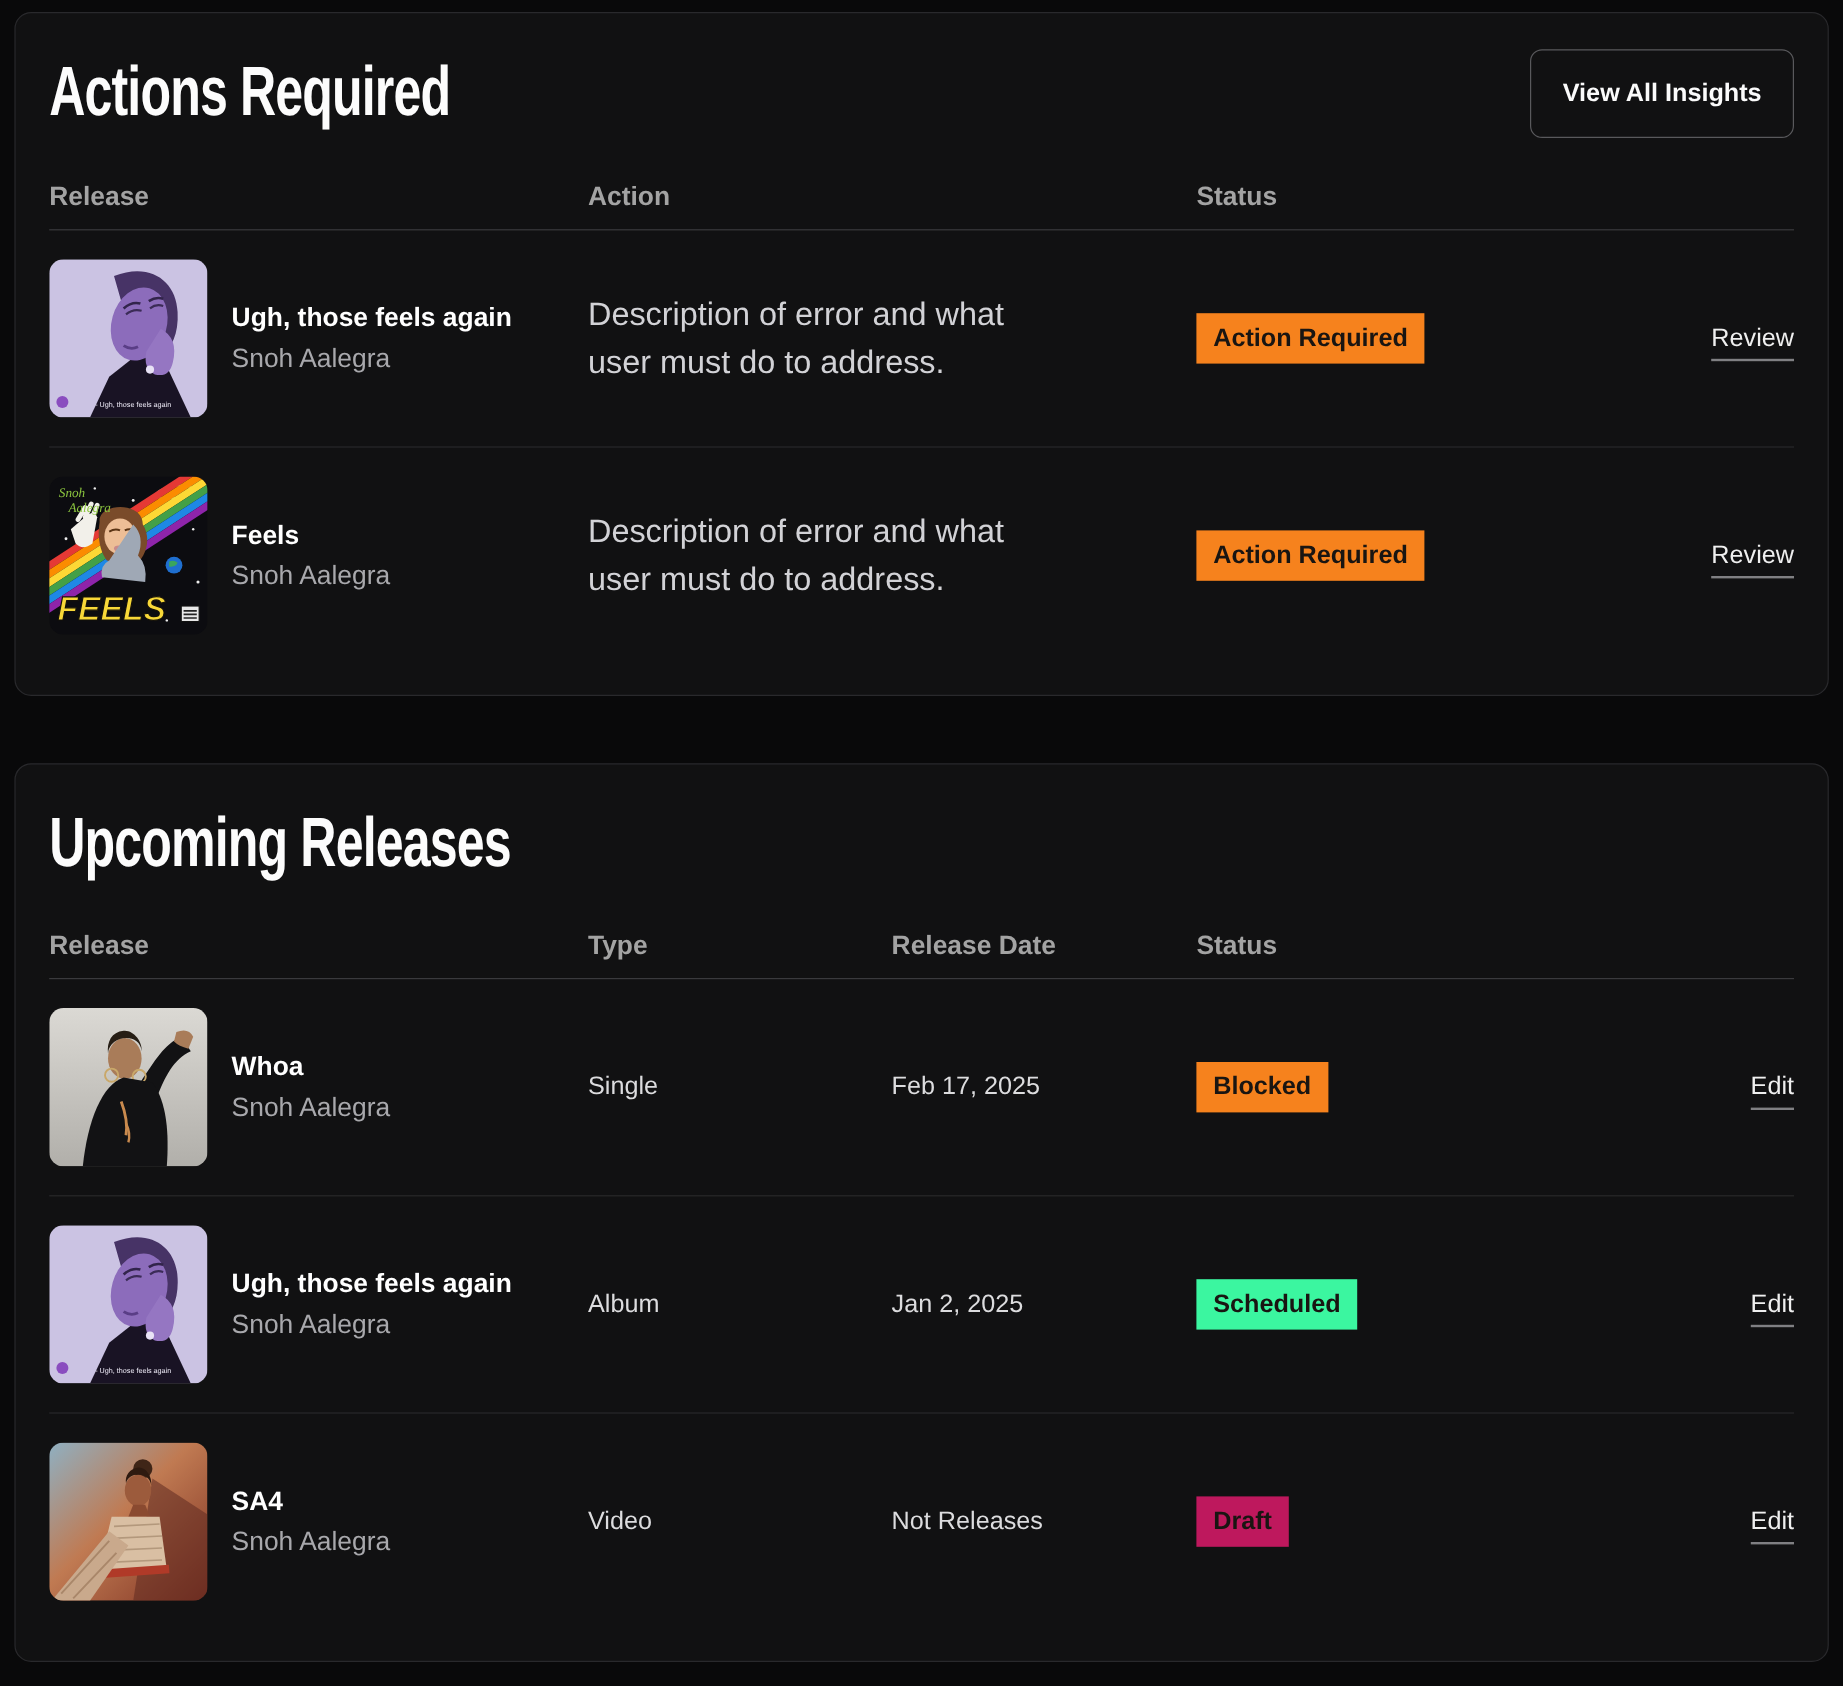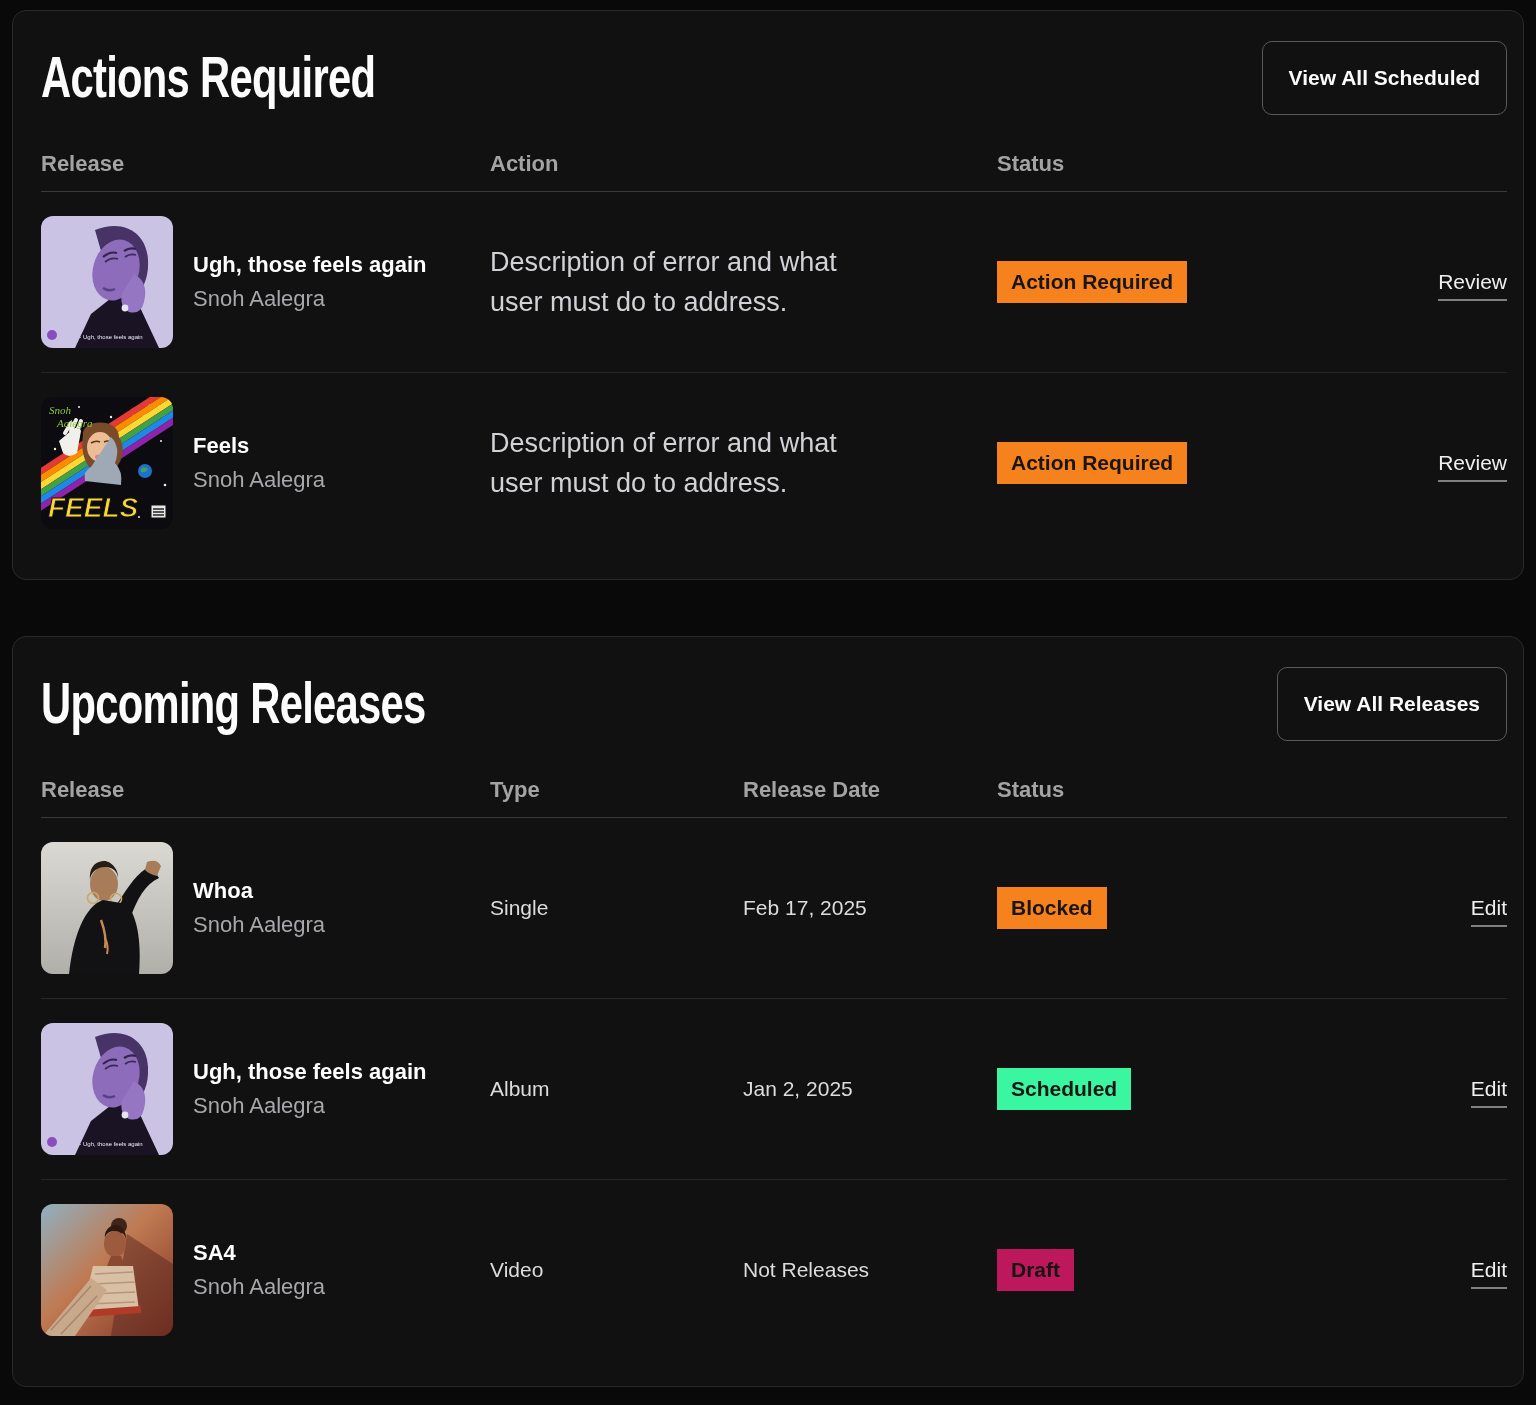--- a/index.html
+++ b/index.html
@@ -8,21 +8,21 @@
     width: 1536px; height: 1405px;
     font-family: "Liberation Sans", sans-serif;
     color: #f5f5f6;
     overflow: hidden;
   }
   .page { padding: 10px 12px; }
   .card {
     background: #111112;
     border: 1px solid #29292c;
     border-radius: 14px;
-    padding: 30px 16px 26px 28px;
+    padding: 30px 28px 26px 28px;
   }
   .card + .card { margin-top: 56px; }
 
   .card-head {
     display: flex;
     justify-content: space-between;
     align-items: flex-start;
     margin-bottom: 36px;
   }
   .big-title {
@@ -105,21 +105,21 @@
   }
 </style>
 </head>
 <body>
 
 <div class="page">
 
   <section class="card">
     <div class="card-head">
       <h1 class="big-title">Actions Required</h1>
-      <button class="ghost-btn">View All Scheduled</button>
+      <button class="ghost-btn">View All Insights</button>
     </div>
 
     <div class="thead grid-a">
       <div class="th">Release</div>
       <div class="th">Action</div>
       <div class="th">Status</div>
       <div class="th"></div>
     </div>
 
     <div class="trow grid-a">
@@ -207,21 +207,20 @@
       </div>
       <div class="link-cell">
         <a class="tlink">Review</a>
       </div>
     </div>
   </section>
 
   <section class="card">
     <div class="card-head">
       <h1 class="big-title">Upcoming Releases</h1>
-      <button class="ghost-btn">View All Releases</button>
     </div>
 
     <div class="thead grid-b">
       <div class="th">Release</div>
       <div class="th">Type</div>
       <div class="th">Release Date</div>
       <div class="th">Status</div>
       <div class="th"></div>
     </div>
 

